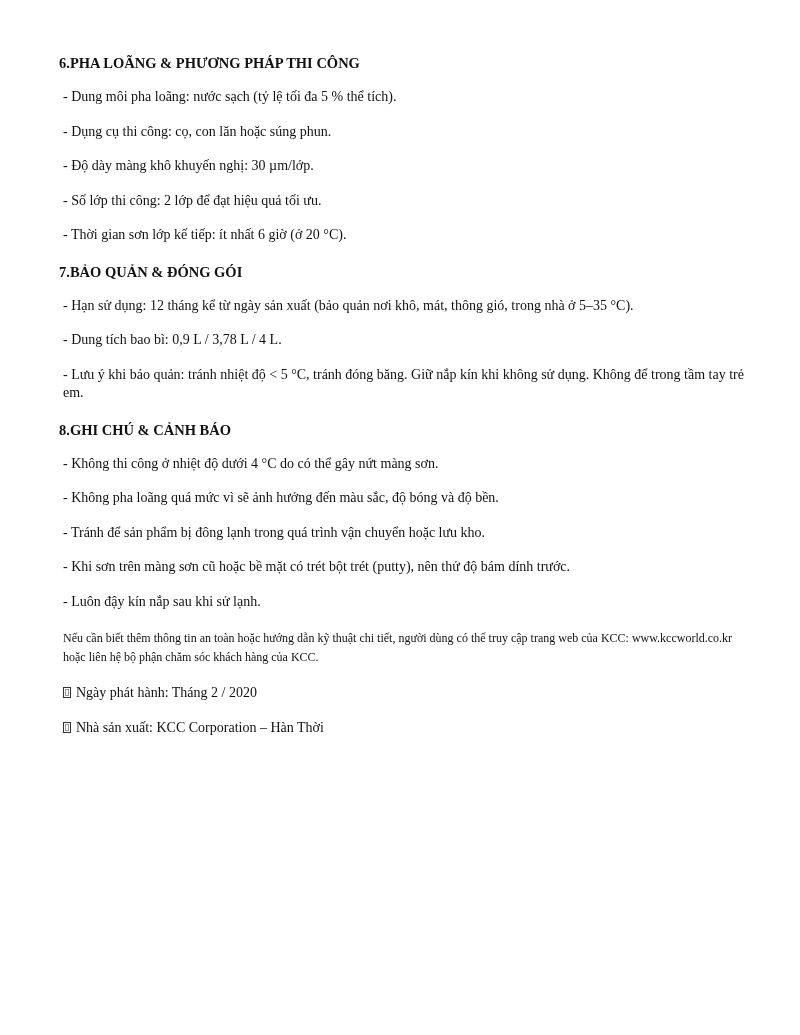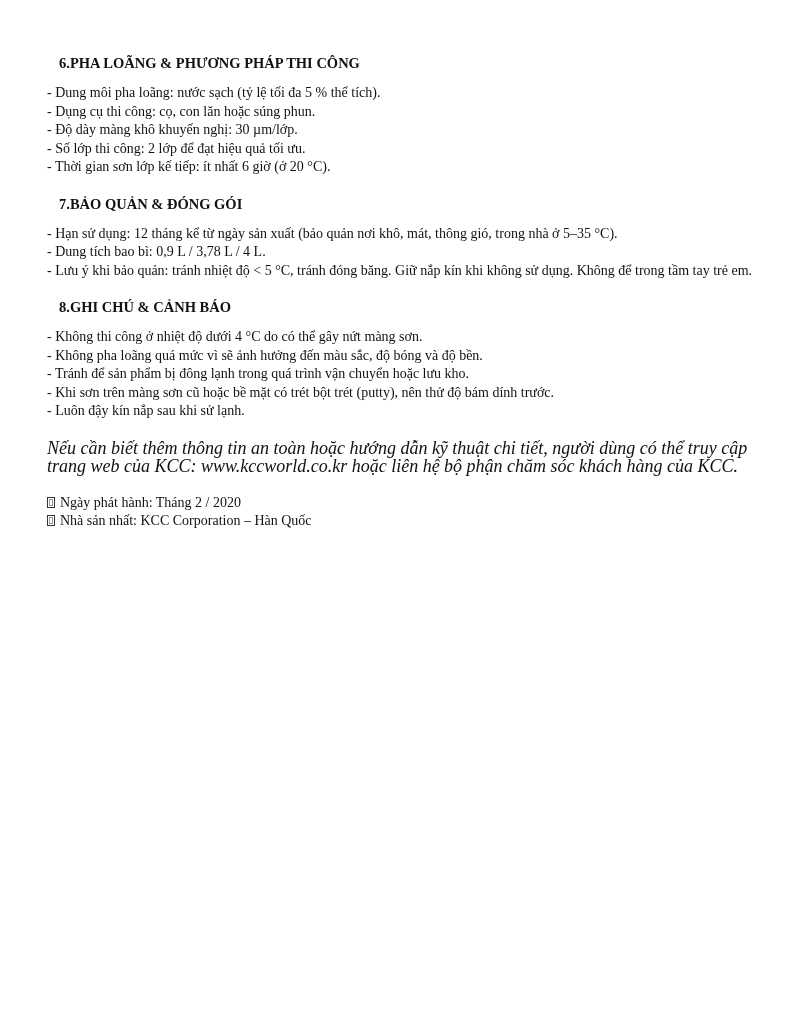--- a/index.html
+++ b/index.html
@@ -7,22 +7,22 @@
       width: 800px; height: 1035px; position: relative; overflow: hidden;
       font-family: "Liberation Serif", "DejaVu Serif", serif;
       color: #111111;
     }
     .page { position: absolute; left: 47px; top: 42px; width: 720px; }
     .section { margin-bottom: 18px; }
     .heading {
       font-weight: bold; font-size: 14.5px; line-height: 18px; margin: 12px;
       letter-spacing: 0;
     }
-    .line { font-size: 14px; line-height: 18.5px; margin: 0; white-space: normal; }
-    .para { font-size: 18px; line-height: 18.5px; margin: 0; font-style: italic; }
+    .line { font-size: 14px; line-height: 18.5px; margin: 16px; white-space: normal; }
+    .para { font-size: 12px; line-height: 18.5px; margin: 16px; }
     .footer { margin-top: 18px; }
     .glyph {
       display: inline-block; width: 8px; height: 11px; border: 1px solid #333;
       margin-right: 5px; vertical-align: -1px; box-sizing: border-box; position: relative;
     }
     .glyph::after { content: ""; position: absolute; left: 1px; top: 1px; right: 1px; bottom: 1px; border: 1px solid #999; }
   </style>
 </head>
 <body>
 
@@ -55,17 +55,17 @@
 
   <div class="section">
     <p class="para">Nếu cần biết thêm thông tin an toàn hoặc hướng dẫn kỹ thuật chi tiết, người dùng có thể truy cập trang web của KCC: www.kccworld.co.kr hoặc liên hệ bộ phận chăm sóc khách hàng của KCC.</p>
   </div>
 
   <div class="footer">
     <p class="line">
       <span class="glyph"></span><span>Ngày phát hành: Tháng 2 / 2020</span>
     </p>
     <p class="line">
-      <span class="glyph"></span><span>Nhà sản nhất: KCC Corporation – Hàn Quốc</span>
+      <span class="glyph"></span><span>Nhà sản xuất: KCC Corporation – Hàn Thời</span>
     </p>
   </div>
 
 </div>
 
 </body></html>

